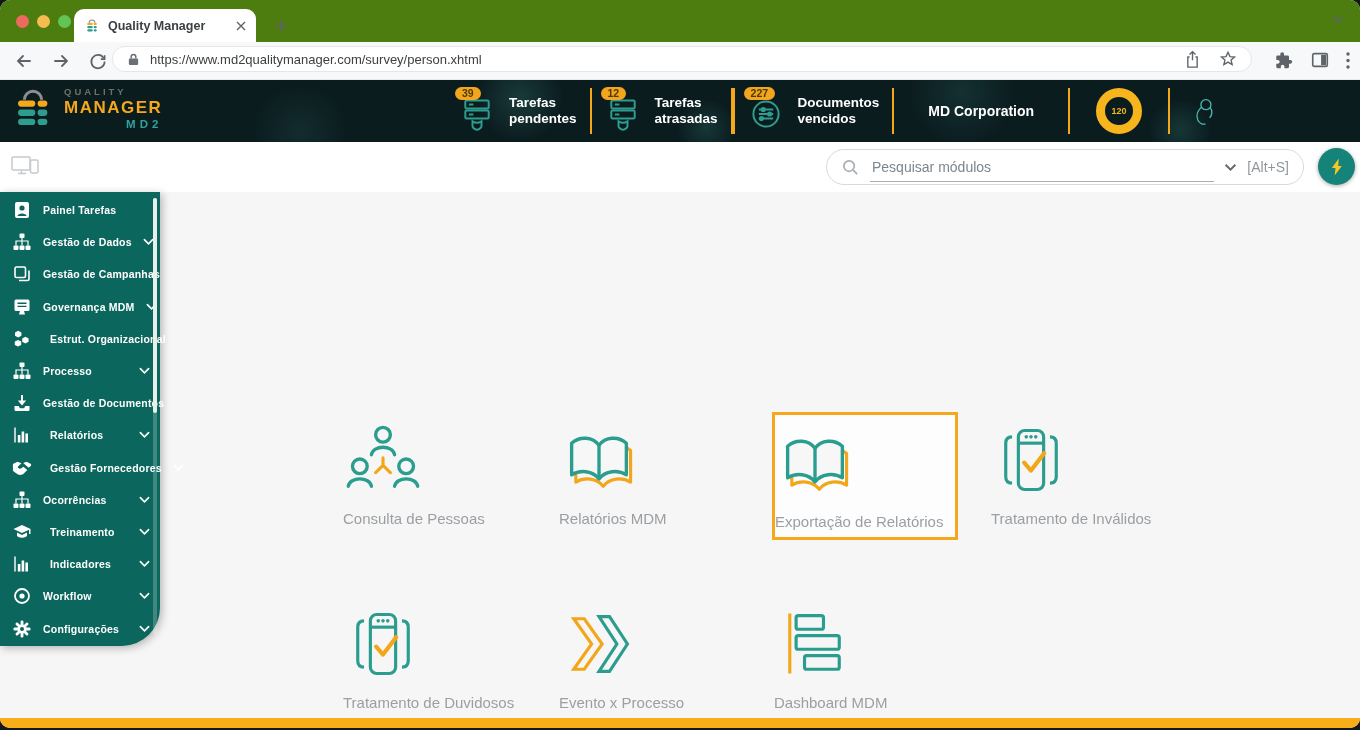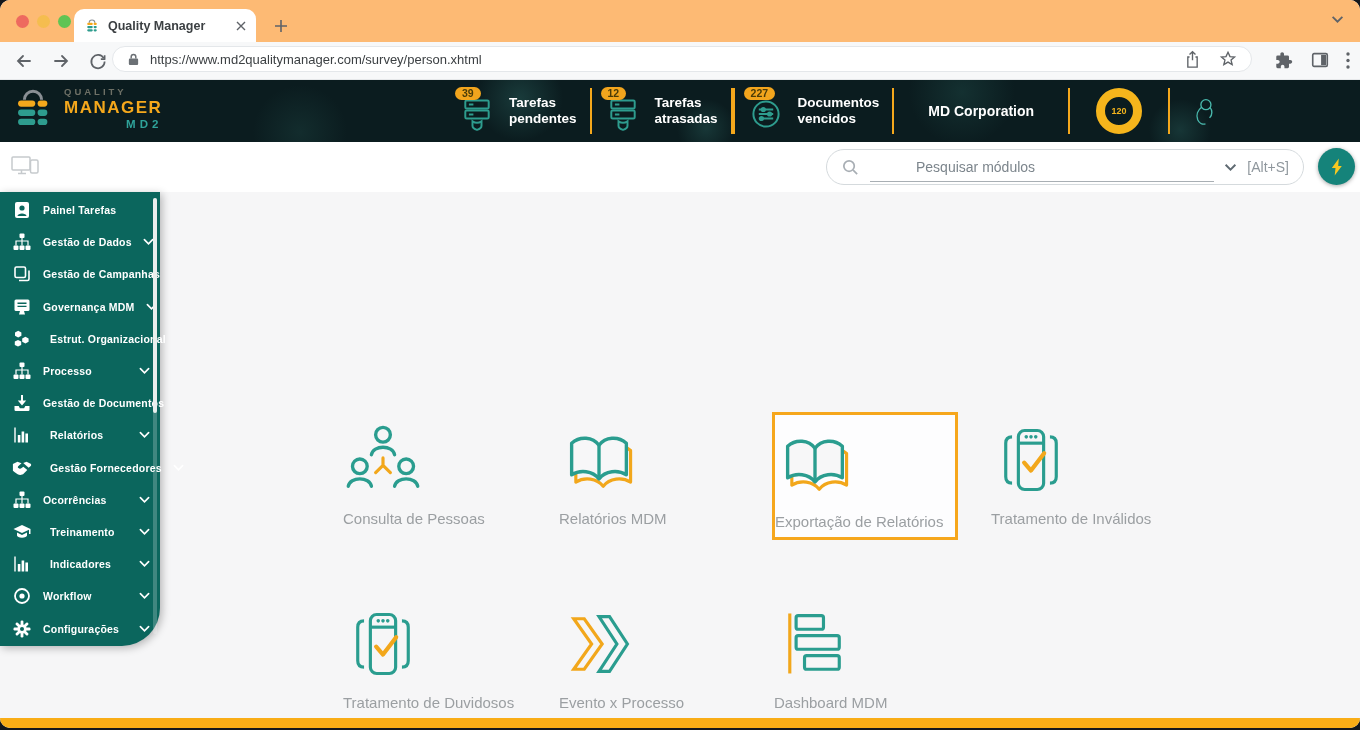--- a/index.html
+++ b/index.html
@@ -2,21 +2,21 @@
 <html><head>
 <meta charset="utf-8">
 <style>
   * { box-sizing: border-box; margin: 0; padding: 0; }
   html,body { width:1360px; height:730px; overflow:hidden; background:#14171B;
     font-family:"Liberation Sans", sans-serif; }
   .window { position:absolute; left:0; top:0; width:1360px; height:728px;
     border-radius:10px; overflow:hidden; background:#fff; }
 
   
-  .tabstrip { position:absolute; left:0; top:0; width:100%; height:42px; background:#fdba74; }
+  .tabstrip { position:absolute; left:0; top:0; width:100%; height:42px; background:#4d7c0f; }
   .dots { position:absolute; left:16px; top:15px; display:flex; gap:8px; }
   .dot { width:13px; height:13px; border-radius:50%; }
   .tab { position:absolute; left:74px; top:9px; width:182px; height:33px; background:#fff;
     border-radius:10px 10px 0 0; display:flex; align-items:center; padding:0 10px; gap:8px; }
   .tabtitle { font-size:12.5px; color:#3C4043; flex:1; font-weight:700; white-space:nowrap; }
   .iconbtn { display:flex; align-items:center; justify-content:center; cursor:pointer; }
   .newtab { position:absolute; left:268px; top:13px; width:26px; height:26px; }
   .tabchv { position:absolute; right:16px; top:15px; }
 
   
@@ -58,21 +58,21 @@
   .user { display:flex; align-items:center; gap:9px; font-size:14.5px; font-weight:700;
     padding-left:22px; cursor:pointer; }
 
   
   .searchrow { position:absolute; left:0; top:142px; width:100%; height:50px; background:#fff; }
   .devices { position:absolute; left:10px; top:11px; }
   .searchpill { position:absolute; left:826px; top:7px; width:478px; height:36px; background:#fff;
     border:1px solid #D5DADD; border-radius:18px; display:flex; align-items:center;
     padding:0 14px; gap:10px; }
   .phwrap { flex:1; border-bottom:1px solid #A9AFB4; padding:5px 2px; }
-  .ph { color:#7C858C; font-size:14px;margin-left:44px; }
+  .ph { color:#7C858C; font-size:14px; }
   .shortcut { color:#8F979D; font-size:14px; }
   .boltbtn { position:absolute; left:1318px; top:6px; width:37px; height:37px; border-radius:50%;
     background:#15837A; display:flex; align-items:center; justify-content:center;
     box-shadow:0 1px 4px rgba(0,0,0,.35); cursor:pointer; }
 
   
   .content { position:absolute; left:0; top:192px; width:100%; height:526px; background:#F6F6F7; }
   .tile { position:absolute; width:186px; height:128px; display:flex; flex-direction:column;
     cursor:pointer; }
   .tile .ticon { margin-top:8px; width:80px; height:80px; }

